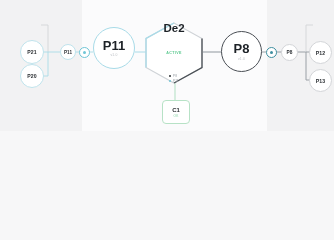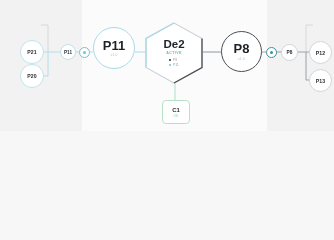--- a/index.html
+++ b/index.html
@@ -33,21 +33,21 @@
   
   .big{border-radius:50%;background:#ffffff;}
   .big-teal{border:1.3px solid #a8dbe8;}
   .big-gray{border:1.3px solid #4a4f55;}
   .big .lbl{font-size:13px;font-weight:bold;color:#1d2227;line-height:1;}
   .big .sub{font-size:3.4px;color:#b9bdc2;margin-top:1.5px;letter-spacing:.2px;}
 
   
   .hex{position:absolute;}
   .hex .hexinner{position:absolute;inset:0;display:flex;flex-direction:column;
-      align-items:center;justify-content:center;}
+      align-items:center;justify-content:center;gap:16px;}
   .hex .lbl{font-size:11.5px;font-weight:bold;color:#1d2227;line-height:1;}
   .hex .status{font-size:3.6px;font-weight:bold;color:#5bc98f;
       letter-spacing:.35px;margin-top:1px;}
   .hex .legend{margin-top:3px;display:flex;flex-direction:column;gap:1.2px;}
   .hex .lrow{display:flex;align-items:center;gap:1.6px;}
   .hex .dot{width:2px;height:2px;border-radius:50%;}
   .hex .ltxt{font-size:3.3px;color:#9aa0a6;letter-spacing:.1px;}
 
   
   .csq{position:absolute;border:1px solid #b7e2c6;border-radius:4px;

